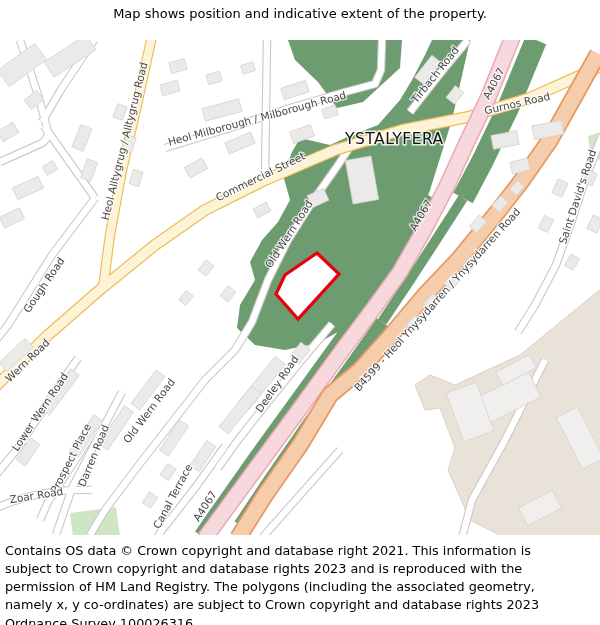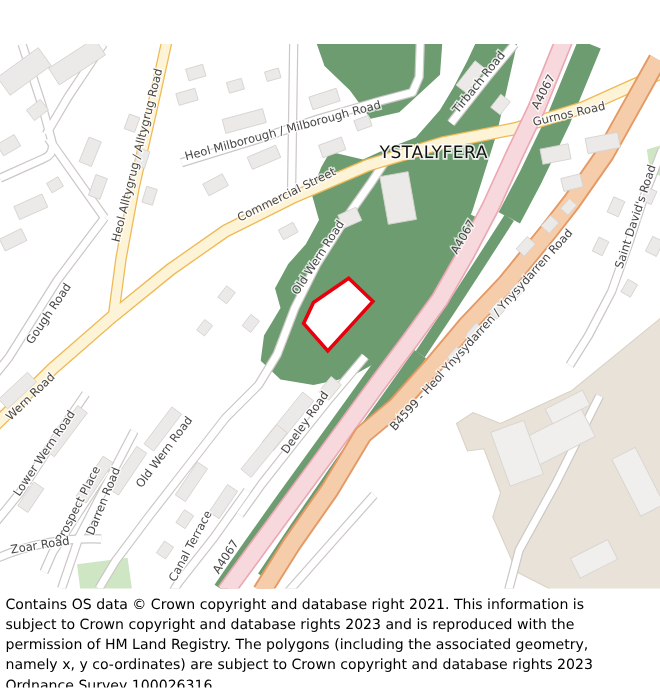--- a/index.html
+++ b/index.html
@@ -30,20 +30,21 @@
        paint-order:stroke;stroke:#ffffff;stroke-width:2.6px;stroke-opacity:0.75;}
   .place{font:15.5px "DejaVu Sans",sans-serif;fill:var(--place);letter-spacing:0.5px;
        paint-order:stroke;stroke:#ffffff;stroke-width:3px;stroke-opacity:0.8;}
   .prop{fill:#ffffff;stroke:var(--property-outline);stroke-width:3.2;stroke-linejoin:miter;}
   .footer{padding:7px 23px 0 5px;font-size:12.8px;line-height:1.42;color:#000;}
 </style>
 </head>
 <body>
 
 <div class="header">
+  <div class="l2">Map shows position and indicative extent of the property.</div>
 </div>
 
 <div class="mapwrap">
 <svg width="600" height="495" viewBox="0 0 600 495" xmlns="http://www.w3.org/2000/svg">
   <defs>
     <path id="p-w1" d="M20,0 L38,55 L47,88 Q50,100 40,104 L0,122"></path>
     <path id="p-w2" d="M94,0 L62,48 L42,82"></path>
     <path id="p-w3" d="M44,86 L95,158"></path>
     <path id="p-gough" d="M95,158 L52,215 L8,285 L-4,300"></path>
     <path id="p-milb" d="M165,108 L230,88 L290,68 L345,52 L375,44 L381,30 L382,0"></path>

